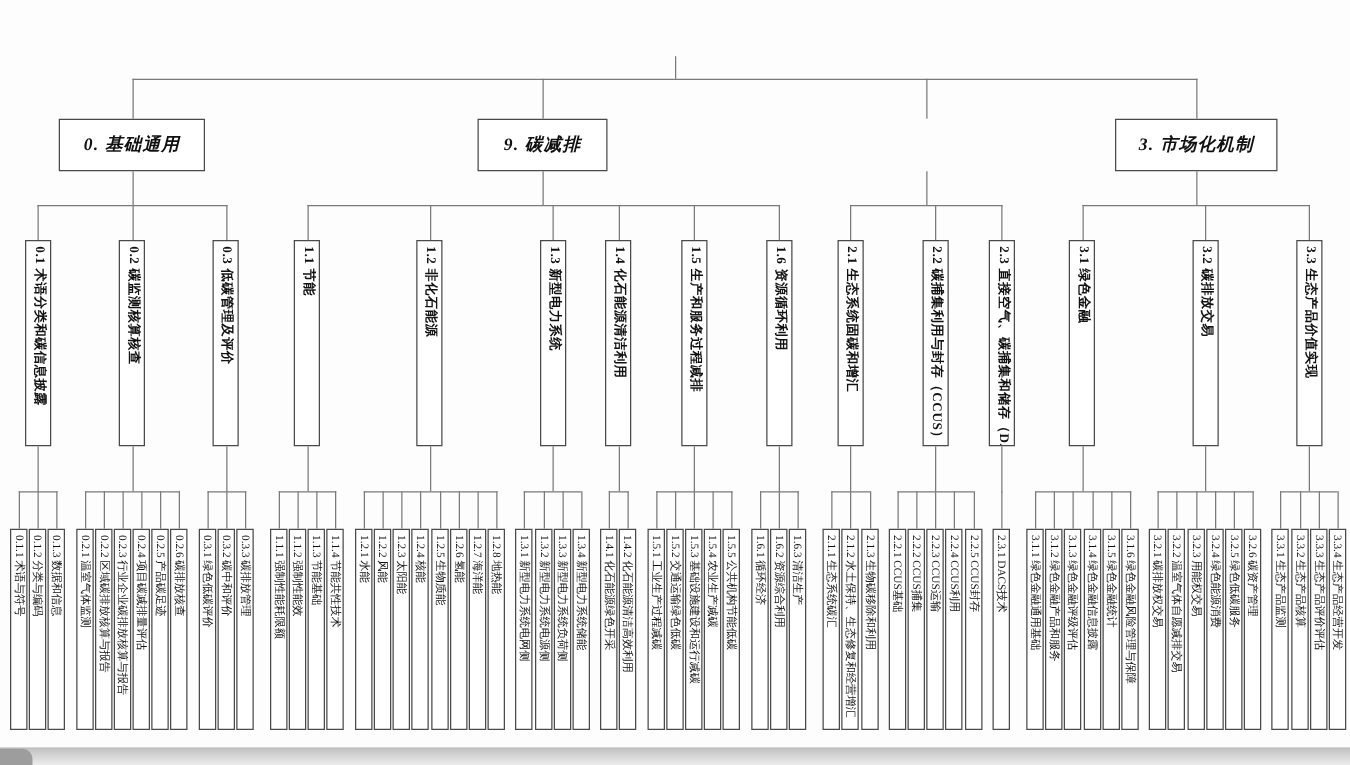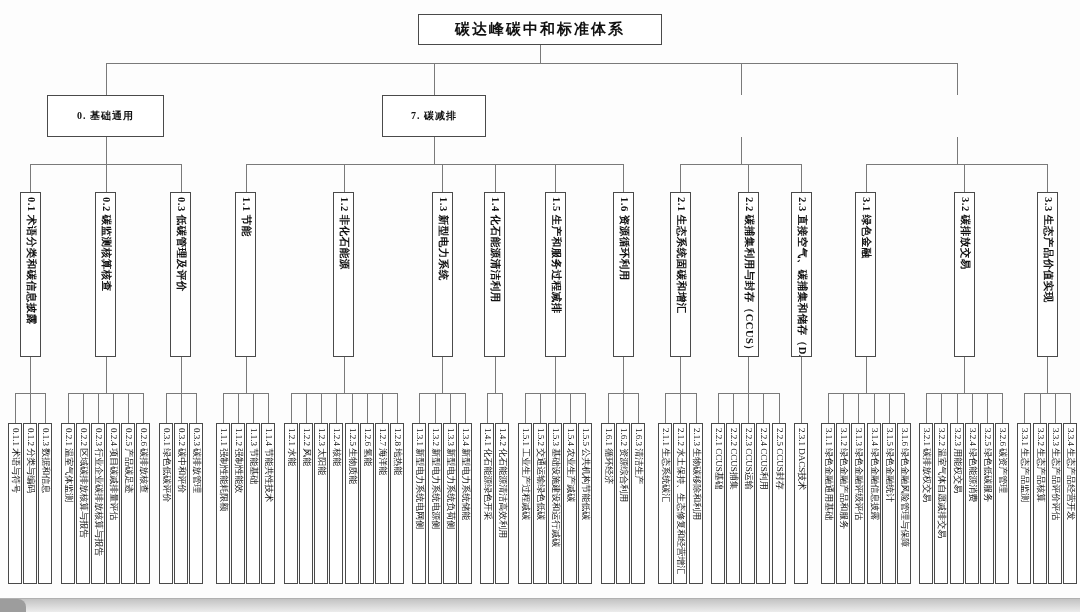--- a/index.html
+++ b/index.html
@@ -11,21 +11,21 @@
   #chart { position:absolute; left:0; top:0; width:100%; height:100%; }
   .line { position:absolute; background:#7a7a7a; }
   .box {
     position:absolute; border:1px solid #4a4a4a; background:#ffffff;
     box-sizing:border-box; display:flex; align-items:center; justify-content:center;
   }
   .title-box {
     left:418px; top:14px; width:244px; height:31px;
     font-size:15px; font-weight:bold; letter-spacing:2px; z-index:3;
   }
-  .l2 { font-size:10px; font-weight:bold; letter-spacing:1px; z-index:2; }
+  .l2 { font-size:14px; font-weight:bold; letter-spacing:1px; z-index:2;font-style:italic; }
   .vbox { align-items:flex-start; overflow:hidden; z-index:2; }
   .vtext {
     writing-mode:vertical-rl; text-orientation:sideways;
     display:block; line-height:1; margin-top:4px; white-space:nowrap;
   }
   .sub .vtext  { font-size:10.5px; font-weight:600; letter-spacing:0.5px; }
   .leaf .vtext { font-size:9px; letter-spacing:0; }
   .bottom-bar {
     position:absolute; left:0; right:0; bottom:0; height:13px;
     background:linear-gradient(#c3c3c3,#ececec);
@@ -110,21 +110,21 @@
       <div class="line" style="left: 181px; top: 393px; width: 1px; height: 30px;"></div>
       <div class="box vbox leaf" style="left: 174px; top: 423px; width: 14px; height: 161px;">
         <span class="vtext">0.3.2 碳中和评价</span>
       </div>
       <div class="line" style="left: 196px; top: 393px; width: 1px; height: 30px;"></div>
       <div class="box vbox leaf" style="left: 189px; top: 423px; width: 14px; height: 161px;">
         <span class="vtext">0.3.3 碳排放管理</span>
       </div>
       <div class="line" style="left: 434px; top: 63px; width: 1px; height: 32px;"></div>
       <div class="box l2" style="left: 382px; top: 95px; width: 104px; height: 42px;">
-        <span>7. 碳减排</span>
+        <span>9. 碳减排</span>
       </div>
       <div class="line" style="left: 434px; top: 137px; width: 1px; height: 27px;"></div>
       <div class="line" style="left: 246px; top: 164px; width: 378px; height: 1px;"></div>
       <div class="line" style="left: 246px; top: 164px; width: 1px; height: 28px;"></div>
       <div class="box vbox sub" style="left: 235px; top: 192px; width: 21px; height: 165px;">
         <span class="vtext">1.1 节能</span>
       </div>
       <div class="line" style="left: 246px; top: 357px; width: 1px; height: 36px;"></div>
       <div class="line" style="left: 223px; top: 393px; width: 46px; height: 1px;"></div>
       <div class="line" style="left: 223px; top: 393px; width: 1px; height: 30px;"></div>
@@ -312,20 +312,23 @@
       <div class="box vbox sub" style="left: 791px; top: 192px; width: 21px; height: 165px;">
         <span class="vtext">2.3 直接空气、碳捕集和储存（DACS）</span>
       </div>
       <div class="line" style="left: 801px; top: 357px; width: 1px; height: 36px;"></div>
       <div class="line" style="left: 801px; top: 393px; width: 1px; height: 1px;"></div>
       <div class="line" style="left: 801px; top: 393px; width: 1px; height: 30px;"></div>
       <div class="box vbox leaf" style="left: 794px; top: 423px; width: 14px; height: 161px;">
         <span class="vtext">2.3.1 DACS技术</span>
       </div>
       <div class="line" style="left: 957px; top: 63px; width: 1px; height: 32px;"></div>
+      <div class="box l2" style="left: 892px; top: 95px; width: 130px; height: 42px;">
+        <span>3. 市场化机制</span>
+      </div>
       <div class="line" style="left: 957px; top: 137px; width: 1px; height: 27px;"></div>
       <div class="line" style="left: 866px; top: 164px; width: 182px; height: 1px;"></div>
       <div class="line" style="left: 866px; top: 164px; width: 1px; height: 28px;"></div>
       <div class="box vbox sub" style="left: 855px; top: 192px; width: 21px; height: 165px;">
         <span class="vtext">3.1 绿色金融</span>
       </div>
       <div class="line" style="left: 866px; top: 357px; width: 1px; height: 36px;"></div>
       <div class="line" style="left: 828px; top: 393px; width: 77px; height: 1px;"></div>
       <div class="line" style="left: 828px; top: 393px; width: 1px; height: 30px;"></div>
       <div class="box vbox leaf" style="left: 821px; top: 423px; width: 14px; height: 161px;">
@@ -397,18 +400,15 @@
       </div>
       <div class="line" style="left: 1055px; top: 393px; width: 1px; height: 30px;"></div>
       <div class="box vbox leaf" style="left: 1048px; top: 423px; width: 14px; height: 161px;">
         <span class="vtext">3.3.3 生态产品评价评估</span>
       </div>
       <div class="line" style="left: 1070px; top: 393px; width: 1px; height: 30px;"></div>
       <div class="box vbox leaf" style="left: 1063px; top: 423px; width: 14px; height: 161px;">
         <span class="vtext">3.3.4 生态产品经营开发</span>
       </div>
     </div>
-  <div class="box title-box">
-    <span>碳达峰碳中和标准体系</span>
-  </div>
   <div class="bottom-bar"></div>
   <div class="bottom-bar-corner"></div>
 </div>
 
 </body></html>

